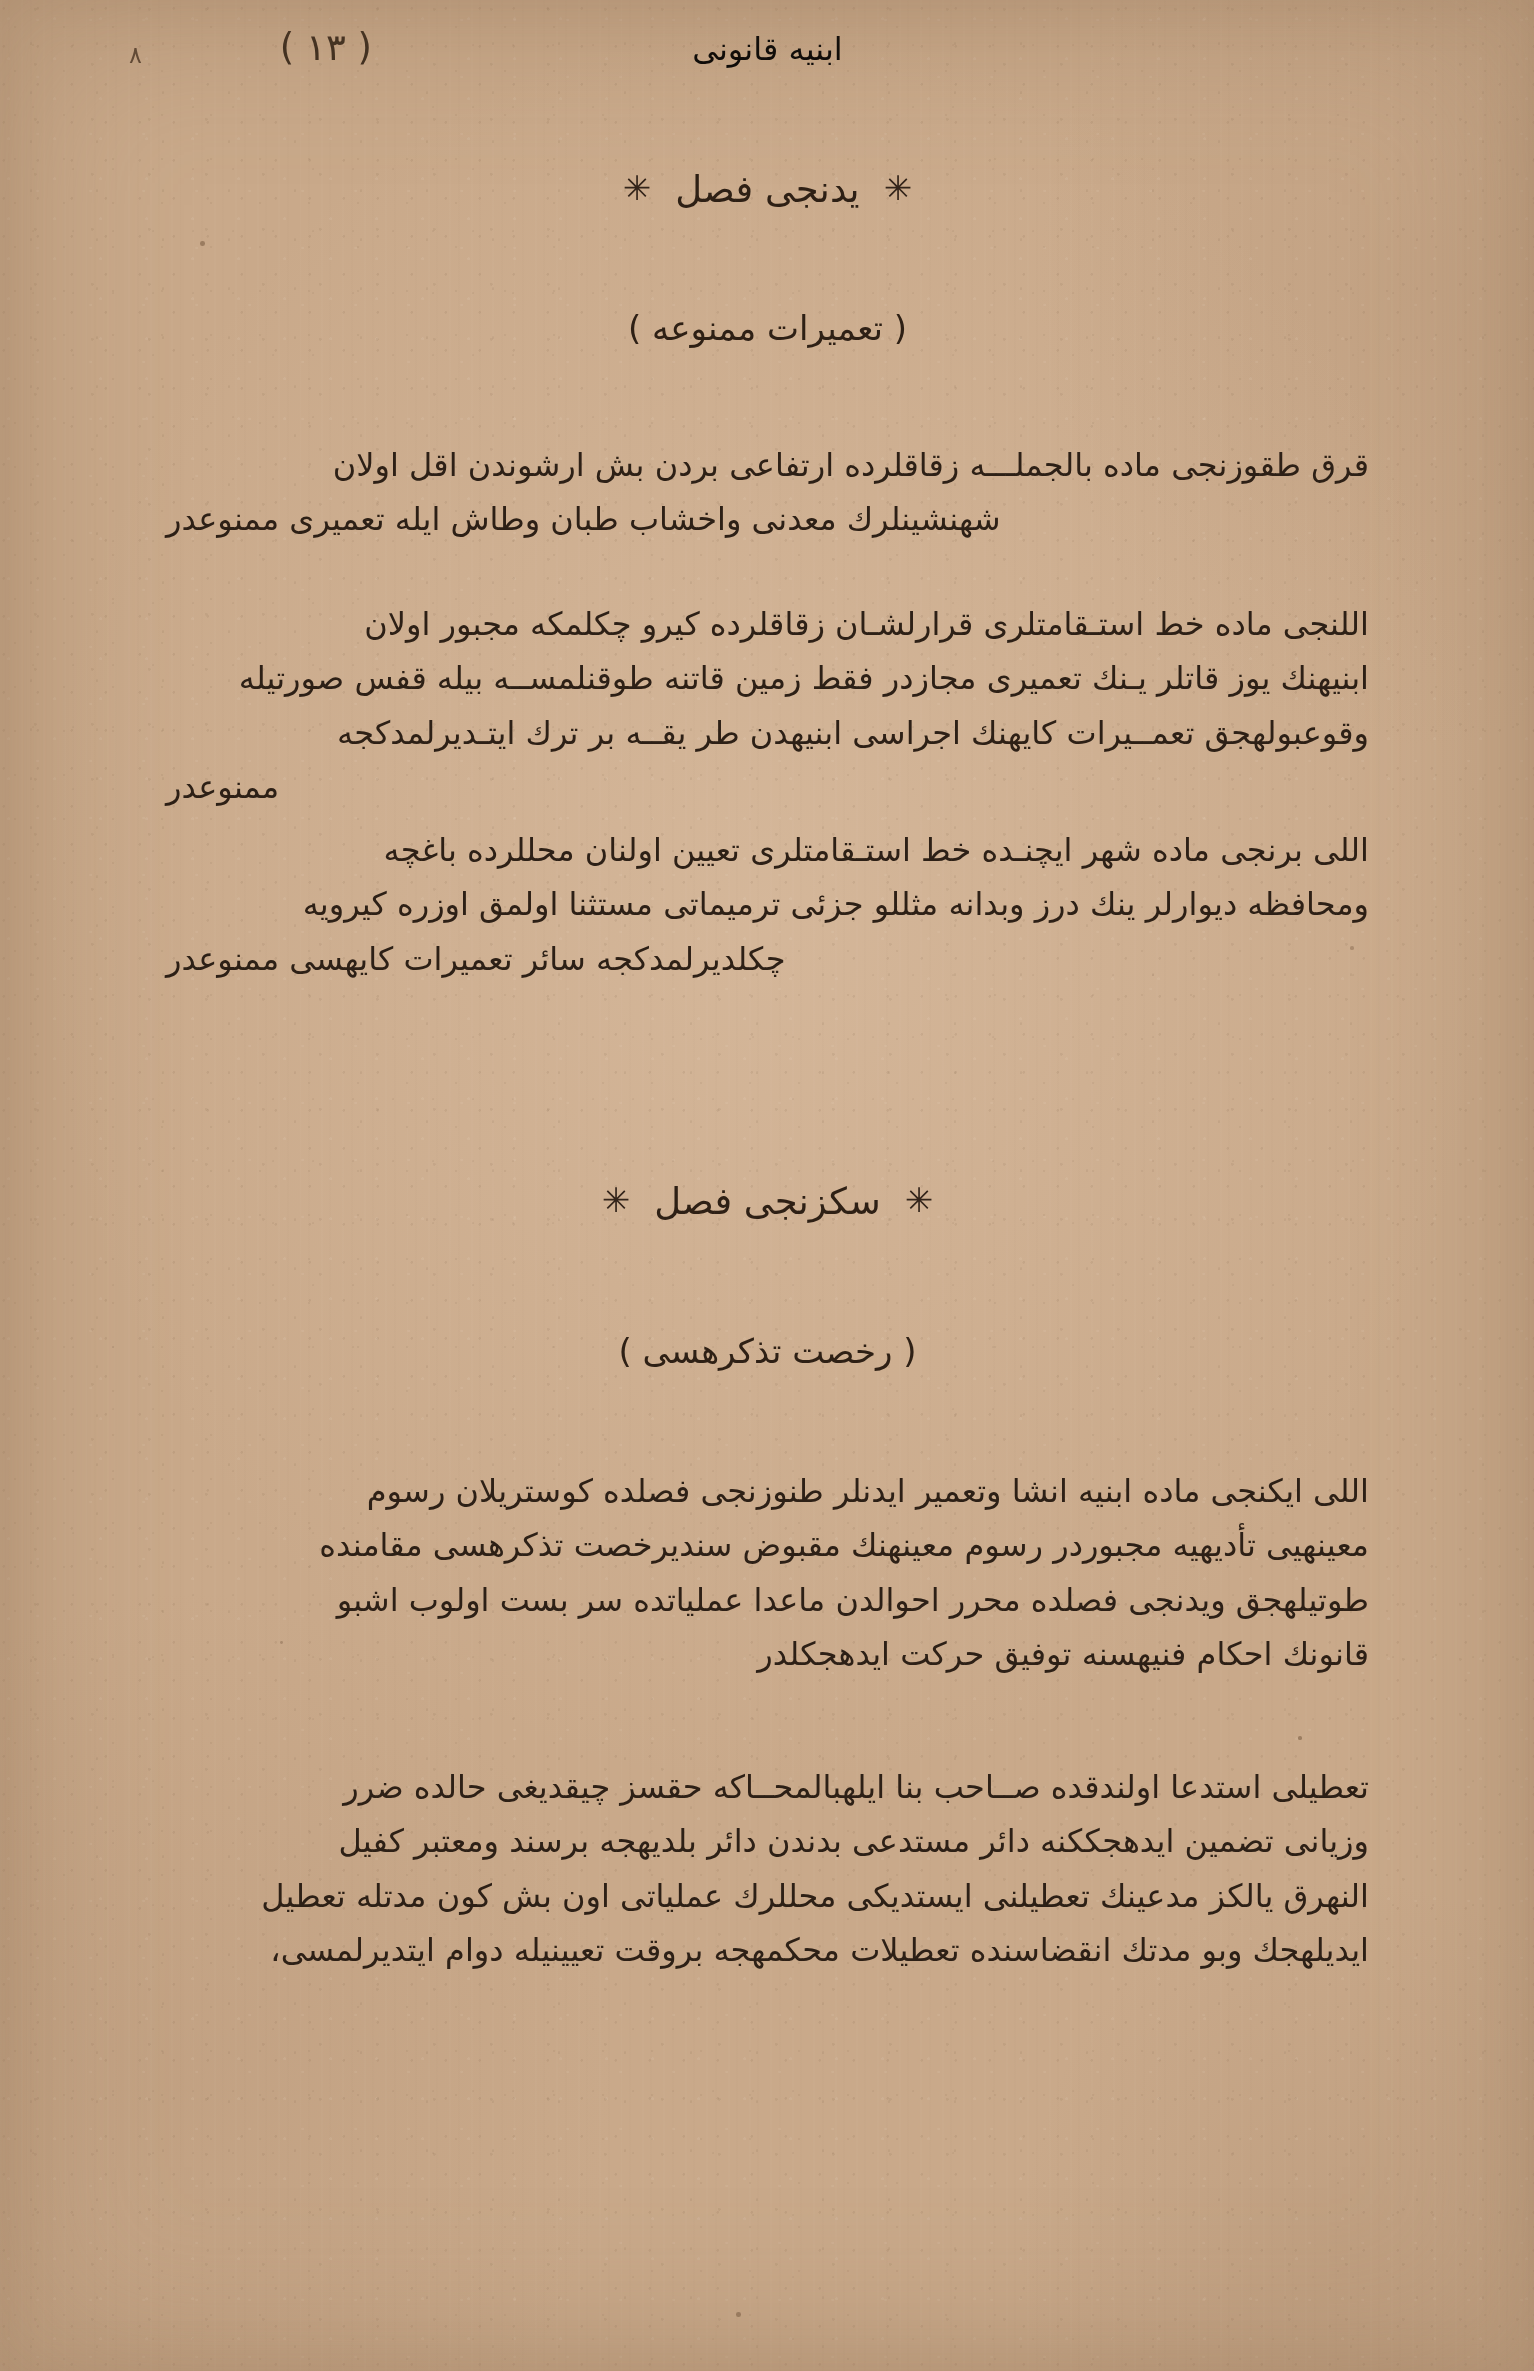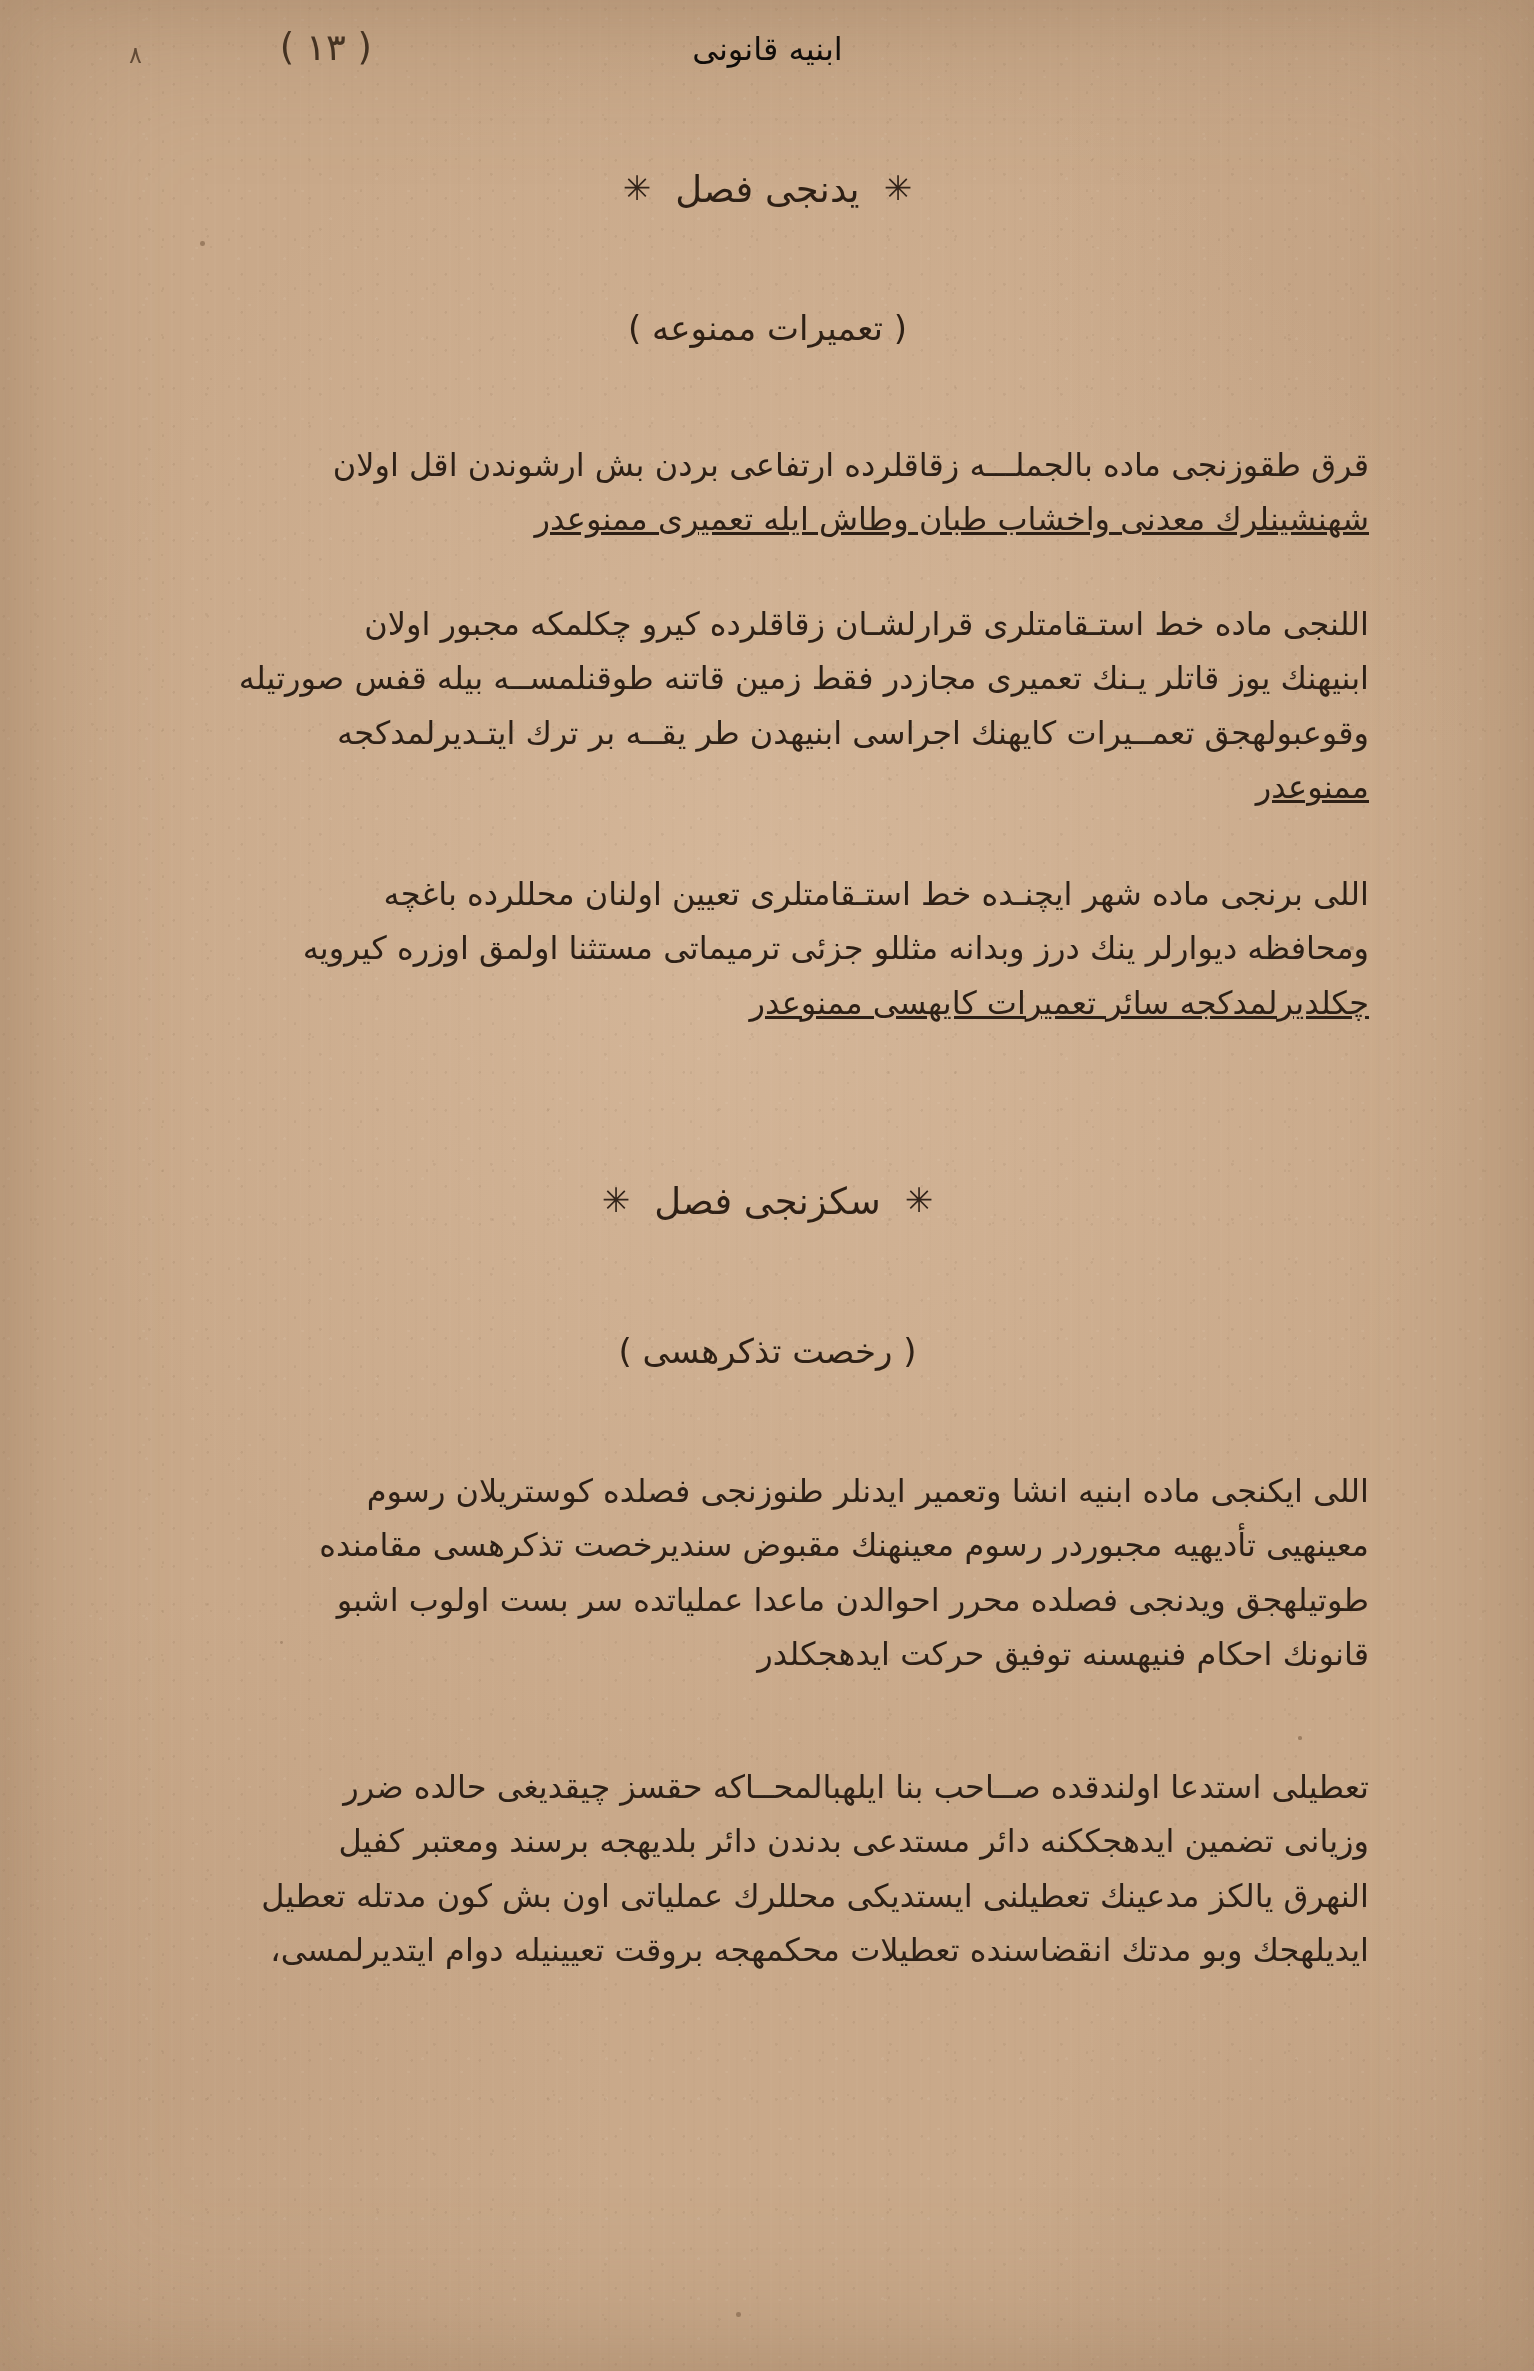--- a/index.html
+++ b/index.html
@@ -130,21 +130,21 @@
     color:#2d2016;
     white-space:nowrap;
     margin-bottom:22.4px;
   }
   .ln.just{
     display:flex;
     justify-content:flex-start;
     white-space:normal;
   }
   .ln.just > span{white-space:nowrap;}
-  .ln.right{text-align:right;text-decoration:underline;}
+  .ln.right{text-align:left;}
 
   
   .speck{position:absolute;background:#6d5138;border-radius:50%;opacity:.5;}
 </style>
 </head>
 <body>
 
 <div id="page">
   <div id="paper-tint"></div>
   <div id="paper-fibre"></div>
@@ -183,21 +183,21 @@
         </span>
       <span class="ln just">
           <span>ابنيهنك يوز قاتلر يـنك تعميرى مجازدر فقط زمين قاتنه طوقنلمســه بيله قفس صورتيله</span>
         </span>
       <span class="ln just">
           <span>وقوعبولهجق تعمــيرات كايهنك اجراسى ابنيهدن طر يقــه بر ترك ايتـديرلمدكجه</span>
         </span>
       <span class="ln right">ممنوعدر</span>
     </div>
 
-    <div class="para" style="top:878px;">
+    <div class="para" style="top:834px;">
       <span class="ln just">
           <span>اللى برنجى ماده     شهر ايچنـده خط استـقامتلرى تعيين اولنان محللرده باغچه</span>
         </span>
       <span class="ln just">
           <span>ومحافظه ديوارلر ينك درز وبدانه مثللو جزئى ترميماتى مستثنا اولمق اوزره كيرويه</span>
         </span>
       <span class="ln right">چكلديرلمدكجه سائر تعميرات كايهسى ممنوعدر</span>
     </div>
 
     <div class="chapter-heading ar" style="top:1178px;">

